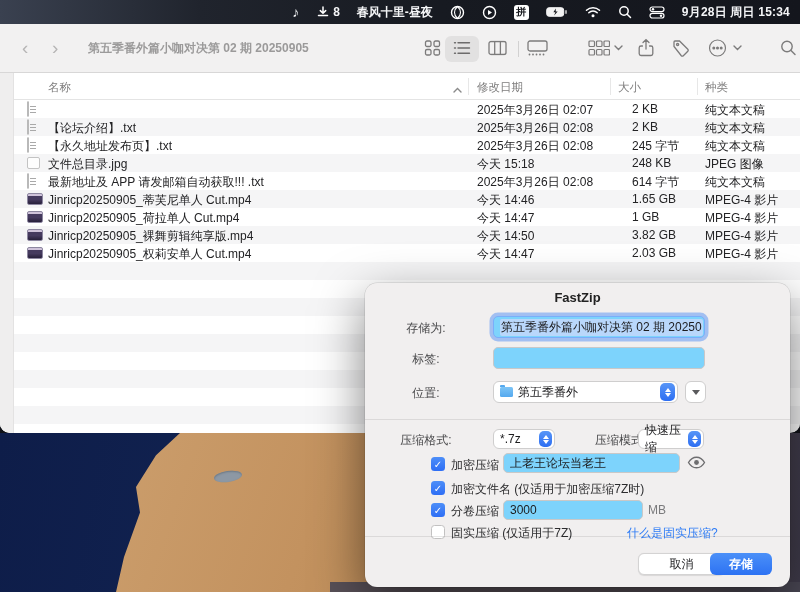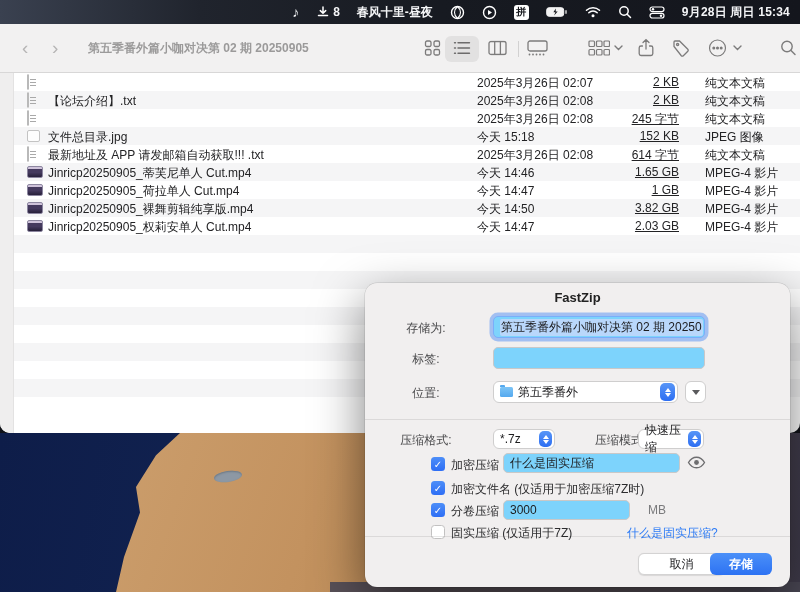--- a/index.html
+++ b/index.html
@@ -43,21 +43,21 @@
   .side-strip { position:absolute; left:0; top:49px; bottom:0; width:14px; background:#efeeee; border-right:1px solid #e3e2e2; z-index:3; }
 
   
   .file-list { position:relative; height:332px;
     background:repeating-linear-gradient(180deg,#ffffff 0 18px,#f5f5f6 18px 36px); }
   .file-row { position:relative; height:18px; font-size:12px; color:#232325; }
   .cell { position:absolute; top:2px; white-space:nowrap; overflow:hidden; }
   .c-icon { left:27px; top:2px; }
   .c-name { left:48px; width:400px; }
   .c-date { left:477px; width:135px; }
-  .c-size { left:584px; width:95px; text-align:right;text-decoration:underline; }
+  .c-size { left:632px; width:95px; text-align:left; }
   .c-kind { left:705px; width:95px; }
 
   .ic-txt { width:11px; height:14px; background:#fff; border:1px solid #b9b9b9; border-radius:2px; position:relative; }
   .ic-txt::after { content:""; position:absolute; left:2px; top:4px; width:6px; height:1px; background:#a9a9a9;
     box-shadow:0 3px 0 #a9a9a9, 0 6px 0 #a9a9a9; }
   .ic-jpg { width:13px; height:12px; margin-top:1px; background:#fdfdfd; border:1px solid #c3c3c3; border-radius:2px; }
   .ic-mp4 { width:16px; height:12px; margin-top:1px; border-radius:2px;
     background:linear-gradient(180deg,#cfc3da 0 2px,#453a5e 2px 55%,#27203a 100%); border:0.5px solid #8d87a0; }
 
   
@@ -104,21 +104,21 @@
   .lab-mode { position:absolute; left:230px; top:3px; color:#4a4a4c; }
   .popup-mode { left:273px; top:0; width:66px; }
   .stepper-sm { width:13px; height:16px; }
   .cb { position:absolute; width:14px; height:14px; border-radius:3.5px; top:1px; }
   .cb-on { background:linear-gradient(180deg,#4d8ef8,#2e6ef5); color:#fff; font-size:10px; font-weight:700;
     display:flex; align-items:center; justify-content:center; }
   .cb-off { background:#fff; border:1px solid #c2c1c1; }
   .cb-label { position:absolute; left:86px; top:1px; color:#2c2c2e; }
   .fld-pass { left:138px; top:-3px; width:177px; height:20px; }
   .eye { position:absolute; left:322px; top:0px; }
-  .fld-split { left:138px; top:-2px; width:127px; height:20px; }
+  .fld-split { left:138px; top:-2px; width:140px; height:20px; }
   .unit { position:absolute; left:283px; top:1px; color:#7a7a7c; }
   .link { position:absolute; left:262px; top:1px; color:#2e7cf6; }
   .btn { position:absolute; height:22px; border-radius:6px; font-size:12px; display:flex; align-items:center; justify-content:center; }
   .btn-cancel { left:273px; top:270px; width:87px; background:#fff; border:1px solid #d4d3d3; color:#1c1c1e;
     box-shadow:0 0.5px 1px rgba(0,0,0,.1); }
   .btn-save { left:345px; top:270px; width:62px; background:linear-gradient(180deg,#4b90f8,#2d72f3); color:#fff; font-weight:600; }
 </style>
 </head>
 <body>
 
@@ -254,48 +254,63 @@
           </svg>
       </div>
       <div class="tb-ico" style="left:780px">
         <svg width="17" height="17" viewBox="0 0 17 17" fill="none" stroke="#7c7b7b" stroke-width="1.4">
             <circle cx="7" cy="7" r="5.2"></circle>
             <path d="M11 11l4 4" stroke-linecap="round"></path>
           </svg>
       </div>
     </div>
 
+    <div class="list-header">
+      <span class="lh-label lh-name">名称</span>
+      <span class="lh-caret">
+        <svg width="9" height="6" viewBox="0 0 9 6" fill="none" stroke="#8a8a8a" stroke-width="1.4" stroke-linecap="round">
+            <path d="M1 5l3.5-3.5L8 5"></path>
+          </svg>
+      </span>
+      <span class="lh-sep" style="left:468px"></span>
+      <span class="lh-label lh-date">修改日期</span>
+      <span class="lh-sep" style="left:610px"></span>
+      <span class="lh-label lh-size">大小</span>
+      <span class="lh-sep" style="left:697px"></span>
+      <span class="lh-label lh-kind">种类</span>
+    </div>
 
     <div class="side-strip"></div>
 
     <div class="file-list">
         <div class="file-row">
     <span class="cell c-icon ic-txt"></span>
     <span class="cell c-date">2025年3月26日 02:07</span>
     <span class="cell c-size">2 KB</span>
     <span class="cell c-kind">纯文本文稿</span>
   </div>
         <div class="file-row">
     <span class="cell c-icon ic-txt"></span>
     <span class="cell c-name">【论坛介绍】.txt</span>
     <span class="cell c-date">2025年3月26日 02:08</span>
     <span class="cell c-size">2 KB</span>
     <span class="cell c-kind">纯文本文稿</span>
   </div>
         <div class="file-row">
     <span class="cell c-icon ic-txt"></span>
+    <span class="cell c-name">【永久地址发布页】.txt</span>
     <span class="cell c-date">2025年3月26日 02:08</span>
     <span class="cell c-size">245 字节</span>
     <span class="cell c-kind">纯文本文稿</span>
   </div>
         <div class="file-row">
     <span class="cell c-icon ic-jpg"></span>
     <span class="cell c-name">文件总目录.jpg</span>
     <span class="cell c-date">今天 15:18</span>
-    <span class="cell c-size">152 KB</span>
+    <span class="cell c-size">248 KB</span>
     <span class="cell c-kind">JPEG 图像</span>
   </div>
         <div class="file-row">
     <span class="cell c-icon ic-txt"></span>
     <span class="cell c-name">最新地址及 APP 请发邮箱自动获取!!!  .txt</span>
     <span class="cell c-date">2025年3月26日 02:08</span>
     <span class="cell c-size">614 字节</span>
     <span class="cell c-kind">纯文本文稿</span>
   </div>
         <div class="file-row">
@@ -384,21 +399,21 @@
             <span class="stp-up"></span>
             <span class="stp-dn"></span>
           </span>
       </div>
     </div>
 
     <div class="dlg-row" style="top:173px">
       <span class="cb cb-on" style="left:66px">✓</span>
       <span class="cb-label">加密压缩</span>
       <div class="fld fld-pass">
-        <span>什么是固实压缩</span>
+        <span>上老王论坛当老王</span>
       </div>
       <span class="eye">
         <svg width="19" height="13" viewBox="0 0 19 13">
             <path d="M1.5 6.5C3.5 3 6.3 1.2 9.5 1.2s6 1.8 8 5.3c-2 3.5-4.8 5.3-8 5.3s-6-1.8-8-5.3z" fill="none" stroke="#6e6e70" stroke-width="1.4"></path>
             <circle cx="9.5" cy="6.5" r="2.4" fill="#6e6e70"></circle>
           </svg>
       </span>
     </div>
 
     <div class="dlg-row" style="top:197px">

